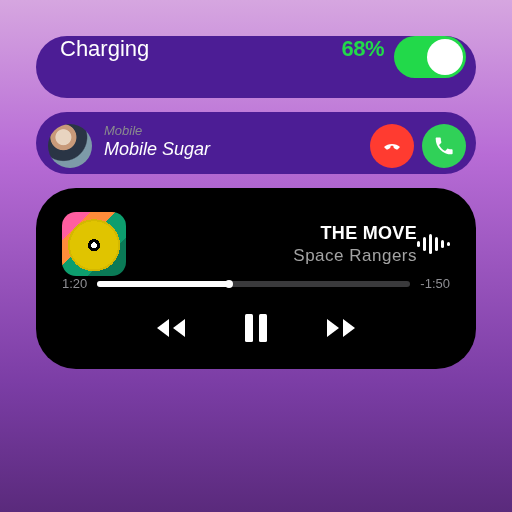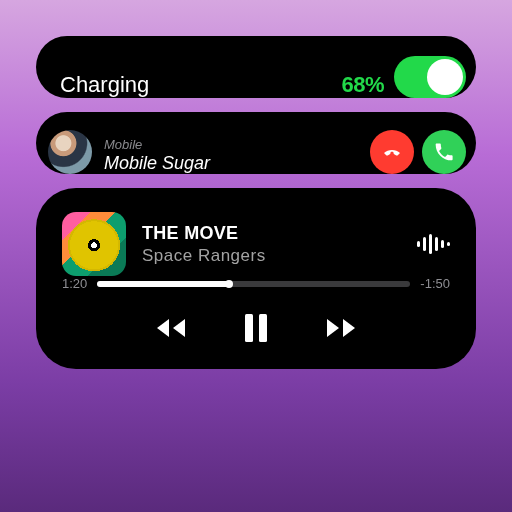--- a/index.html
+++ b/index.html
@@ -8,25 +8,25 @@
     font-family: -apple-system, BlinkMacSystemFont, "Segoe UI", Helvetica, Arial, sans-serif;
     background: linear-gradient(to bottom, #d6a6e0 0%, #b86cd6 30%, #7b3da5 75%, #5a2a7c 100%);
     padding: 36px;
     display: flex;
     flex-direction: column;
     gap: 14px;
   }
 
   
   .pill {
-    background: #000000;
+    background: #4c1d95;
     border-radius: 999px;
     height: 62px;
     display: flex;
-    align-items: flex-end;
+    align-items: flex-start;
     padding: 0 10px 0 24px;
     color: #fff;
   }
   .charging-label { font-size: 22px; font-weight: 400; flex: 1; }
   .battery-pct { color: #22d94a; font-size: 22px; font-weight: 700; margin-right: 10px; letter-spacing: -0.5px; }
   .switch {
     width: 72px; height: 42px; border-radius: 999px;
     background: #22d94a; position: relative;
   }
   .switch .knob {
@@ -52,21 +52,21 @@
   }
   .decline { background: #ff3b30; }
   .accept  { background: #30d158; }
 
   
   .card {
     background: #000; border-radius: 40px;
     padding: 24px 26px 26px;
     color: #fff;
   }
-  .media-row { display: flex; align-items: center; }
+  .media-row { display: flex; align-items: center; text-align: right; }
   .album {
     width: 64px; height: 64px; border-radius: 14px;
     background:
       radial-gradient(circle at 50% 52%, #fff 0 3px, #000 3px 6px, #e0c400 6px 24px, #d4b800 24px 26px, transparent 26px),
       linear-gradient(135deg, #ff5ea0 0 22%, #ff8c3a 22% 42%, #0d9e6e 42% 70%, #0a7a56 70% 100%);
     flex-shrink: 0;
   }
   .track { margin-left: 16px; flex: 1; }
   .track-title { font-size: 18px; font-weight: 600; letter-spacing: 0.3px; color: #fff; }
   .track-artist { font-size: 17px; color: #a3a3a3; margin-top: 2px; letter-spacing: 0.5px; }

